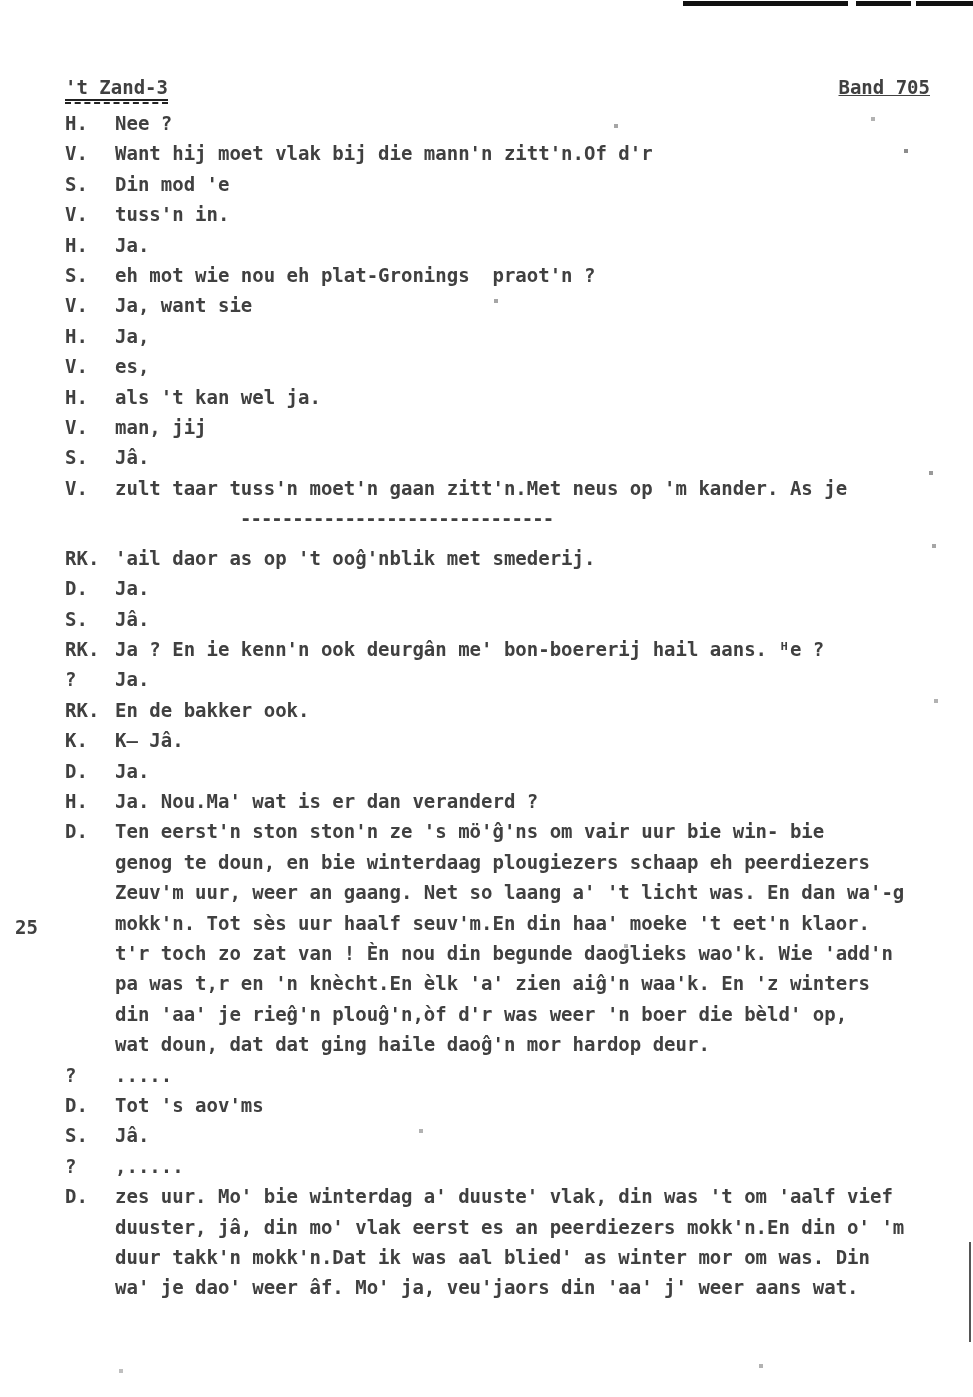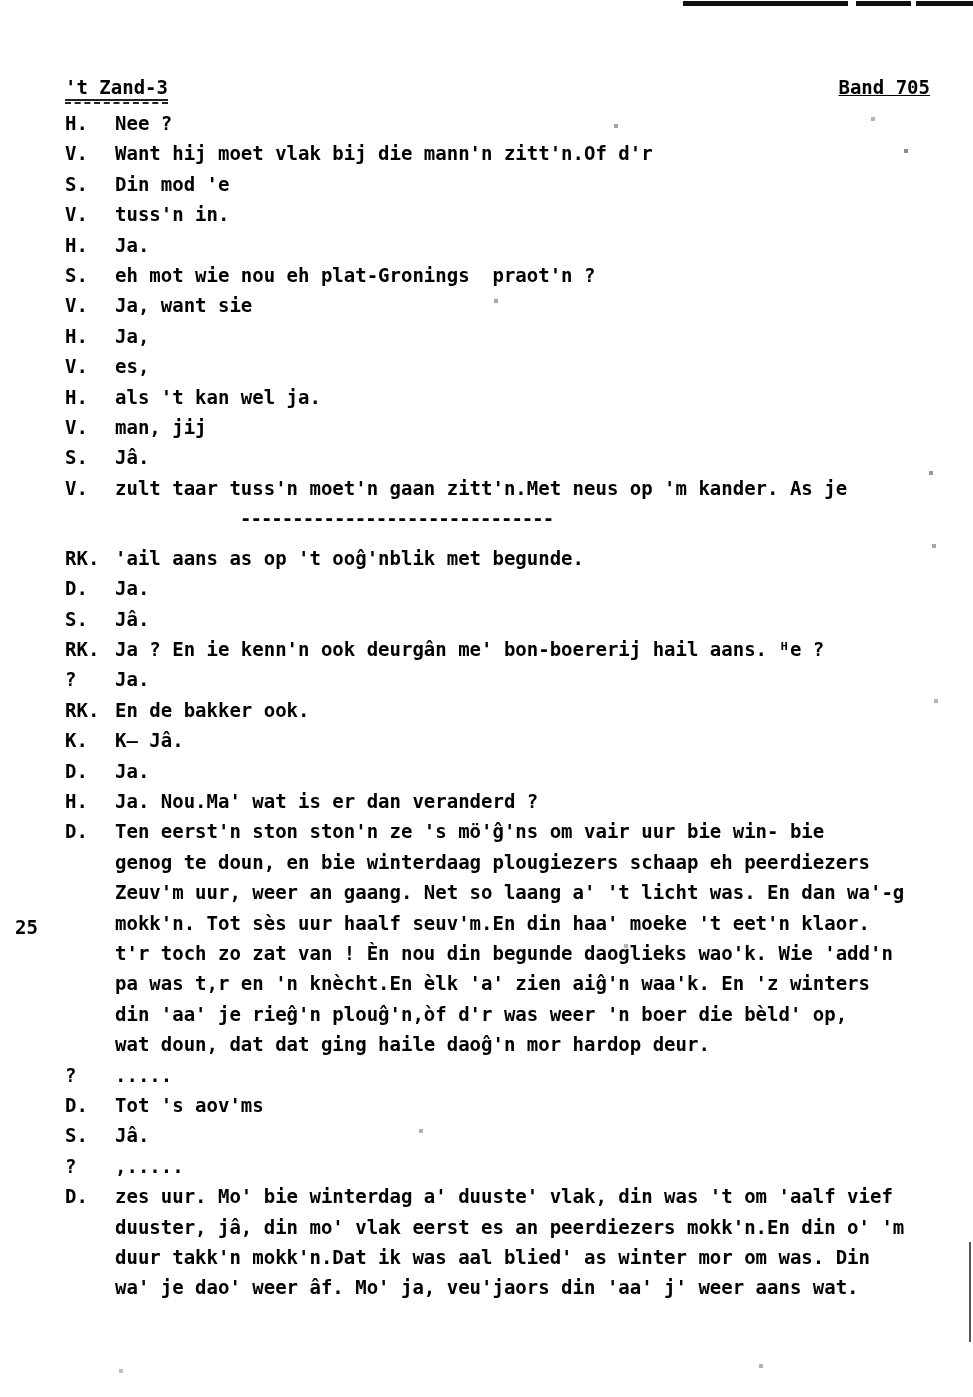--- a/index.html
+++ b/index.html
@@ -4,21 +4,21 @@
 <style>
   html, body { margin: 0; padding: 0; background: #e8e8e8; }
   .page {
     position: relative;
     width: 973px;
     height: 1397px;
     background: #ffffff;
     overflow: hidden;
     font-family: "DejaVu Sans Mono", "DejaVu Sans", monospace;
     font-weight: bold;
-    color: #000000;
+    color: #404040;
     font-size: 19px;
   }
 
   
   .edge-line-top {
     position: absolute;
     left: 683px; top: 1px;
     width: 290px; height: 5px;
     background: linear-gradient(to right,
       #111 0 165px, rgba(17,17,17,0) 165px 173px,
@@ -165,21 +165,21 @@
       <div class="row">
       <span class="speaker">V.</span>
       <span class="text">zult taar tuss'n moet'n gaan zitt'n.Met neus op 'm kander. As je</span>
     </div>
       <div class="row sep">
       <span class="speaker"></span>
       <span class="text">------------------------------</span>
     </div>
       <div class="row">
       <span class="speaker">RK.</span>
-      <span class="text">'ail aans as op 't ooĝ'nblik met begunde.</span>
+      <span class="text">'ail daor as op 't ooĝ'nblik met smederij.</span>
     </div>
       <div class="row">
       <span class="speaker">D.</span>
       <span class="text">Ja.</span>
     </div>
       <div class="row">
       <span class="speaker">S.</span>
       <span class="text">Jâ.</span>
     </div>
       <div class="row">

